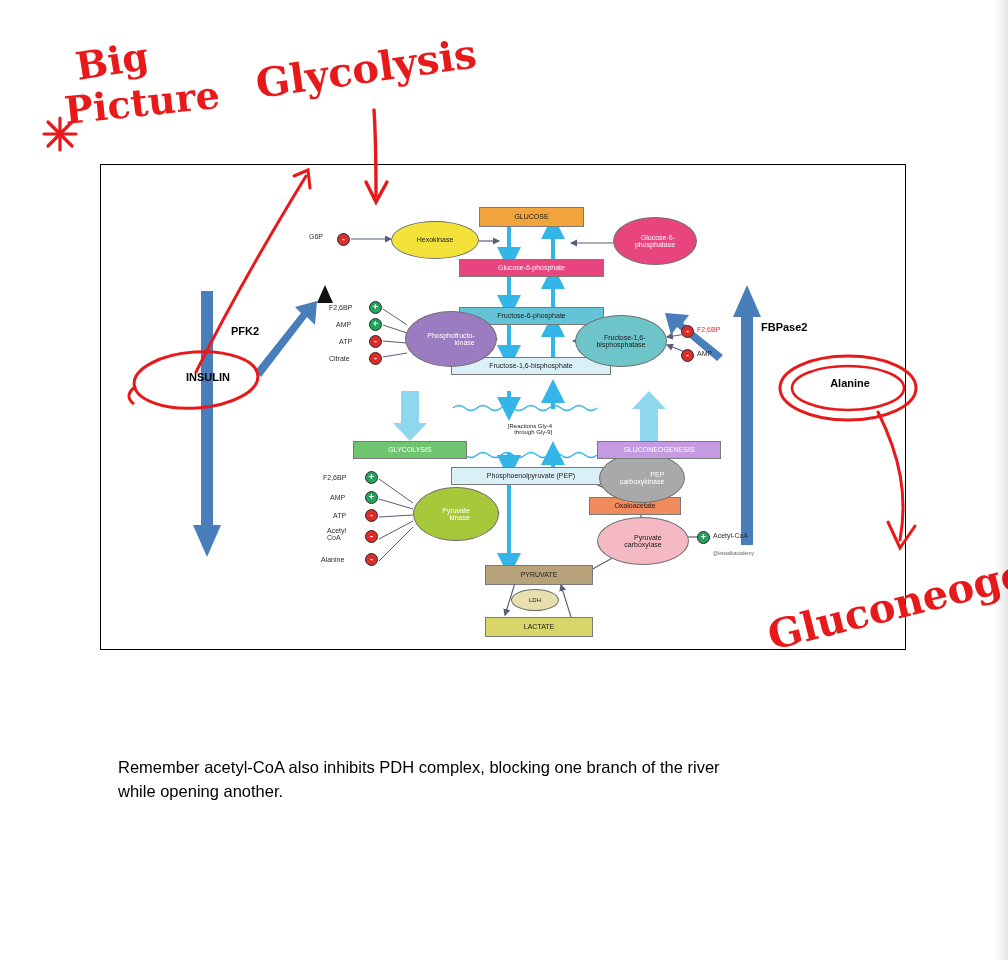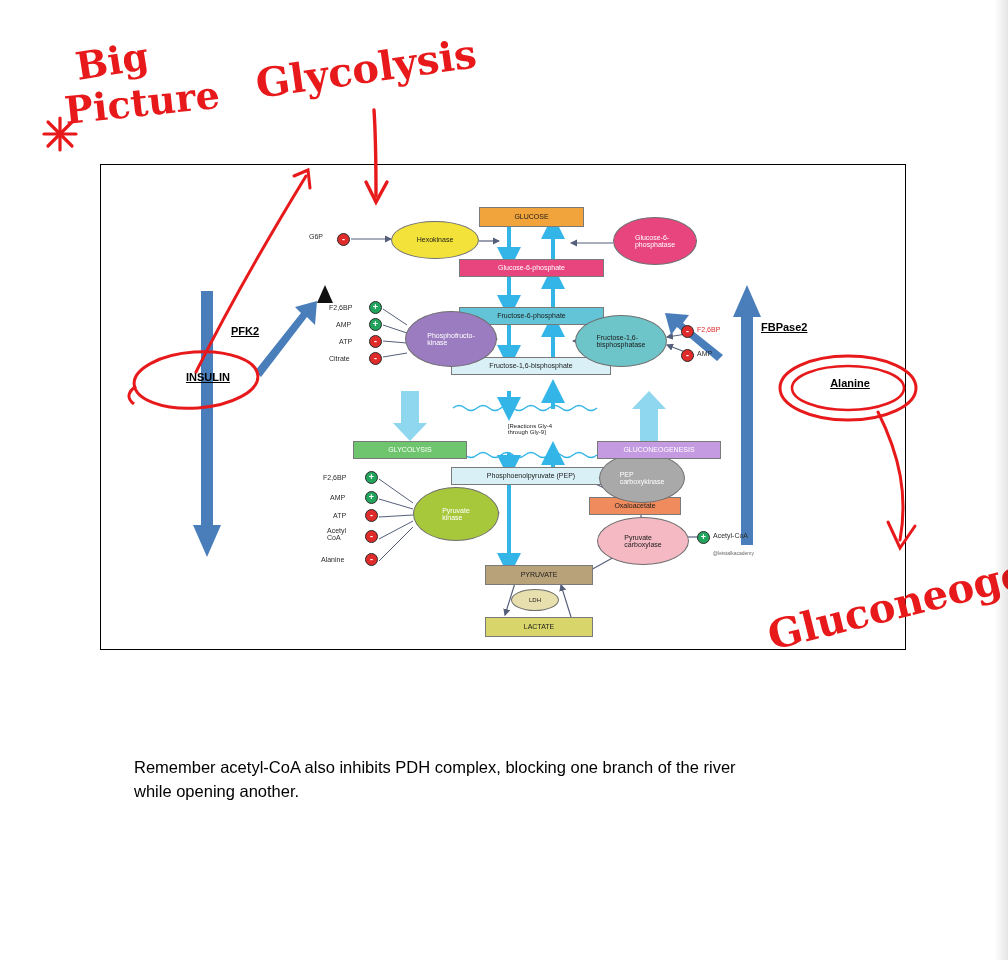--- a/index.html
+++ b/index.html
@@ -50,21 +50,21 @@
     box-sizing: border-box;
   }
 
   
   .node {
     position: absolute;
     box-sizing: border-box;
     display: flex;
     align-items: center;
     justify-content: center;
-    text-align: left;
+    text-align: right;
     line-height: 1.05;
     color: #1b1b1b;
   }
   .rect {
     border: 1px solid #7a7a7a;
   }
   .ellipse {
     border-radius: 50%;
     border: 1px solid #6f6f6f;
   }
@@ -94,21 +94,20 @@
     font-family: "Liberation Sans", sans-serif;
     white-space: nowrap;
   }
   .bold-text {
     position: absolute;
     font-size: 11px;
     font-weight: bold;
     color: #000;
     font-family: "Liberation Sans", sans-serif;
     white-space: nowrap;
-    text-decoration: underline;
   }
   .watermark {
     position: absolute;
     font-size: 5px;
     color: #666;
     font-family: "Liberation Sans", sans-serif;
   }
 
   
   .body-text {
@@ -396,17 +395,17 @@
 
     <g stroke="#e8191b" stroke-width="3" fill="none" stroke-linecap="round">
       <path d="M878,412 C900,456 908,496 900,540"></path>
       <path d="M888,522 L900,548 L915,526"></path>
     </g>
 
     <text class="ink-text" x="772" y="650" font-size="40" transform="rotate(-14 772 650)">Gluconeoge</text>
   </svg>
 
 
-  <div class="body-text" style="left:118px;top:756px;width:800px;margin-left:16px;">Remember acetyl-CoA also inhibits PDH complex, blocking one branch of the river
+  <div class="body-text" style="left:118px;top:756px;width:800px;">Remember acetyl-CoA also inhibits PDH complex, blocking one branch of the river
 while opening another.</div>
 
   <div class="edge-shadow"></div>
 </div>
 
 </body></html>

